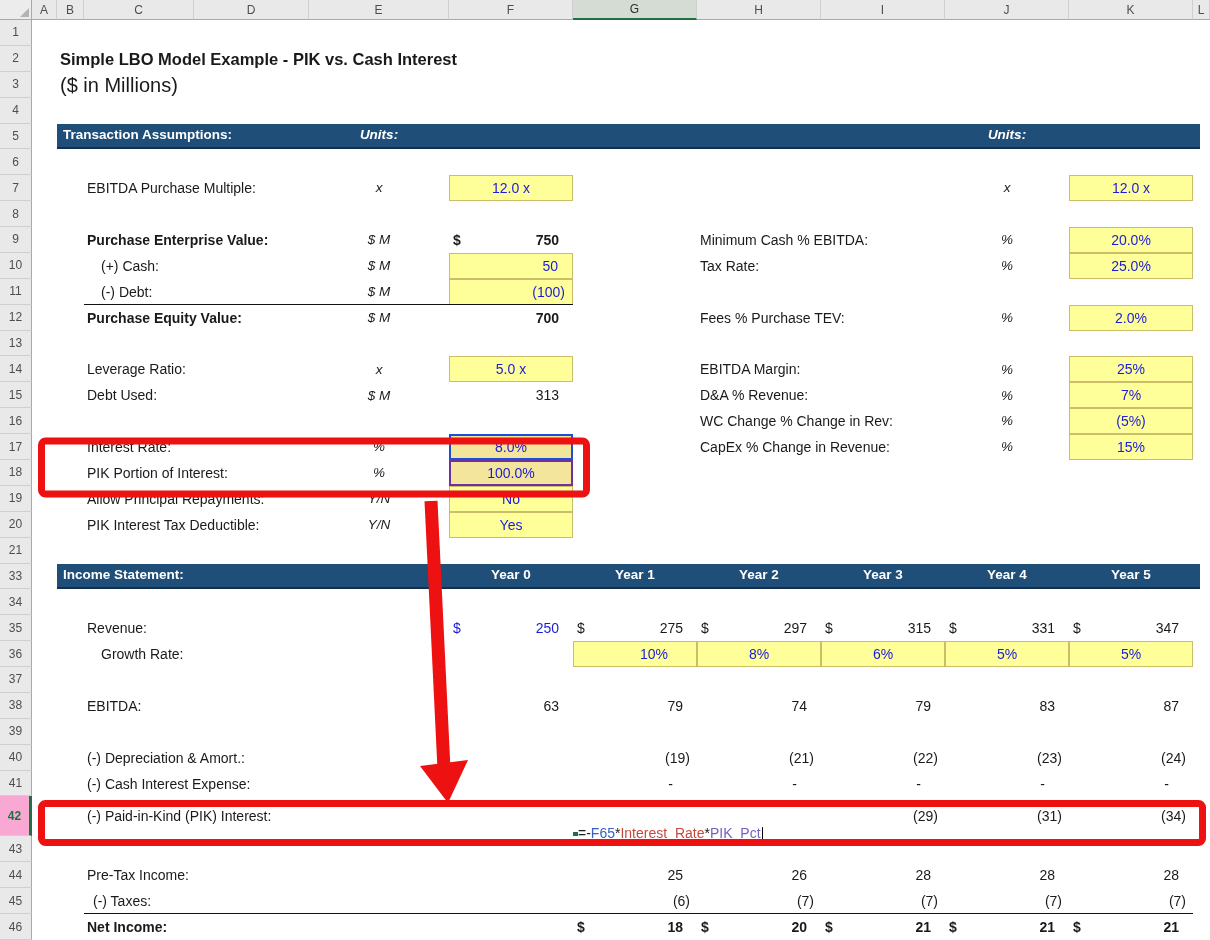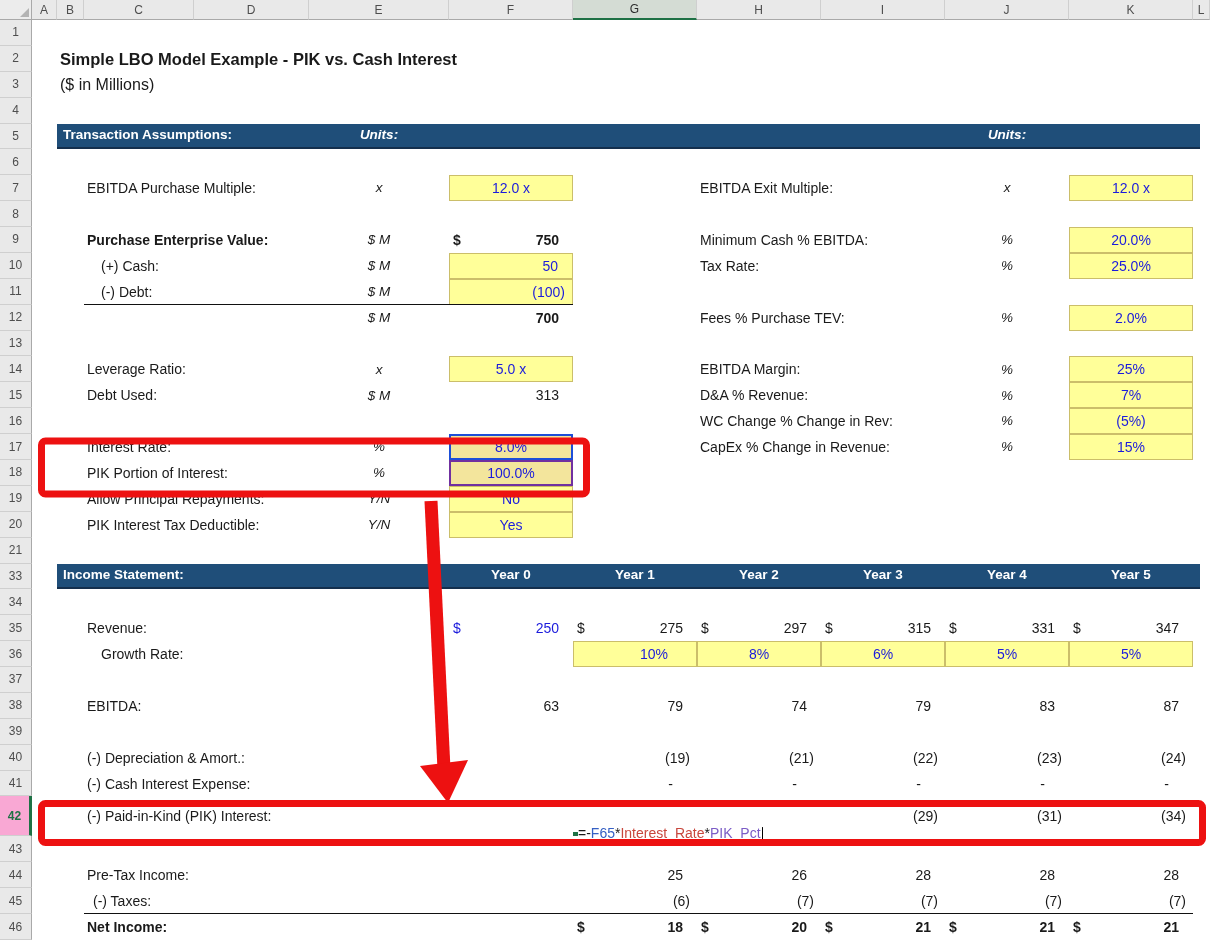--- a/index.html
+++ b/index.html
@@ -15,21 +15,21 @@
     border-left:9px solid transparent;border-bottom:9px solid #B3B3B3;}
   .col-hdr{grid-row:1;background:#E9E9E9;border-right:1px solid #CFCFCF;border-bottom:1px solid #A9A9A9;
     color:#4e4e4e;font-size:12px;display:flex;align-items:center;justify-content:center;}
   .col-hdr.sel{background:#D4DCD4;border-bottom:2px solid #1E7145;color:#2b2b2b;}
   .row-hdr{grid-column:1;background:#E9E9E9;border-bottom:1px solid #CFCFCF;border-right:1px solid #A9A9A9;
     color:#4e4e4e;font-size:12px;display:flex;align-items:center;justify-content:center;}
   .row-hdr.sel{background:#f9a8d4;color:#1E7145;font-weight:700;border-right:3px solid #1E7145;}
   .cell{position:relative;display:flex;align-items:center;padding:0 3px;color:#1a1a1a;
     font-size:14px;white-space:nowrap;overflow:visible;line-height:1;}
   .title{font-weight:700;font-size:16.5px;}
-  .subtitle{font-size:16px;}
+  .subtitle{font-size:20px;}
   .b{font-weight:700;}
   .ind{padding-left:17px;}
   .ind2{padding-left:9px;}
   .unit{font-style:italic;justify-content:center;font-size:13.5px;}
   .center{justify-content:center;}
   .num{justify-content:flex-end;padding-right:14px;}
   .paren{padding-right:7px;}
   .dash{justify-content:flex-end;padding-right:24px;}
   .c-blue{color:#1B1BDC;}
   .inp{background:#FFFF99;border:1px solid #CBBE6A;}
@@ -114,21 +114,20 @@
         <span class="bar-sub" style="left: 640px; width: 124px;">Year 2</span>
         <span class="bar-sub" style="left: 764px; width: 124px;">Year 3</span>
         <span class="bar-sub" style="left: 888px; width: 124px;">Year 4</span>
         <span class="bar-sub" style="left: 1012px; width: 124px;">Year 5</span>
       </div>
       <div class="cell title" style="grid-area: 3 / 3 / auto / span 6;">Simple LBO Model Example - PIK vs. Cash Interest</div>
       <div class="cell subtitle" style="grid-area: 4 / 3 / auto / span 4;">($ in Millions)</div>
       <div class="cell lbl" style="grid-area: 8 / 4 / auto / span 2;">EBITDA Purchase Multiple:</div>
       <div class="cell unit" style="grid-area: 8 / 6;">x</div>
       <div class="cell inp c-blue center" style="grid-area: 8 / 7;">12.0 x</div>
-      <div class="cell lbl" style="grid-area: 8 / 9 / auto / span 2;">EBITDA Exit Multiple:</div>
       <div class="cell unit" style="grid-area: 8 / 11;">x</div>
       <div class="cell inp c-blue center" style="grid-area: 8 / 12;">12.0 x</div>
       <div class="cell lbl b" style="grid-area: 10 / 4 / auto / span 2;">Purchase Enterprise Value:</div>
       <div class="cell unit" style="grid-area: 10 / 6;">$ M</div>
       <div class="cell b" style="grid-area: 10 / 7;">
         <span class="acct-curr">$</span>
         <span class="acct-val">750</span>
       </div>
       <div class="cell lbl" style="grid-area: 10 / 9 / auto / span 2;">Minimum Cash % EBITDA:</div>
       <div class="cell unit" style="grid-area: 10 / 11;">%</div>
@@ -136,20 +135,21 @@
       <div class="cell lbl ind" style="grid-area: 11 / 4 / auto / span 2;">(+) Cash:</div>
       <div class="cell unit" style="grid-area: 11 / 6;">$ M</div>
       <div class="cell inp c-blue num" style="grid-area: 11 / 7; text-align: center;">50</div>
       <div class="cell lbl" style="grid-area: 11 / 9 / auto / span 2;">Tax Rate:</div>
       <div class="cell unit" style="grid-area: 11 / 11;">%</div>
       <div class="cell inp c-blue center" style="grid-area: 11 / 12;">25.0%</div>
       <div class="cell rule" style="grid-area: 12 / 4 / auto / span 4;"></div>
       <div class="cell lbl ind" style="grid-area: 12 / 4 / auto / span 2;">(-) Debt:</div>
       <div class="cell unit" style="grid-area: 12 / 6;">$ M</div>
       <div class="cell inp c-blue num paren" style="grid-area: 12 / 7;">(100)</div>
+      <div class="cell lbl b" style="grid-area: 13 / 4 / auto / span 2;">Purchase Equity Value:</div>
       <div class="cell unit" style="grid-area: 13 / 6;">$ M</div>
       <div class="cell num b" style="grid-area: 13 / 7;">700</div>
       <div class="cell lbl" style="grid-area: 13 / 9 / auto / span 2;">Fees % Purchase TEV:</div>
       <div class="cell unit" style="grid-area: 13 / 11;">%</div>
       <div class="cell inp c-blue center" style="grid-area: 13 / 12;">2.0%</div>
       <div class="cell lbl" style="grid-area: 15 / 4 / auto / span 2;">Leverage Ratio:</div>
       <div class="cell unit" style="grid-area: 15 / 6;">x</div>
       <div class="cell inp c-blue center" style="grid-area: 15 / 7;">5.0 x</div>
       <div class="cell lbl" style="grid-area: 15 / 9 / auto / span 2;">EBITDA Margin:</div>
       <div class="cell unit" style="grid-area: 15 / 11;">%</div>

